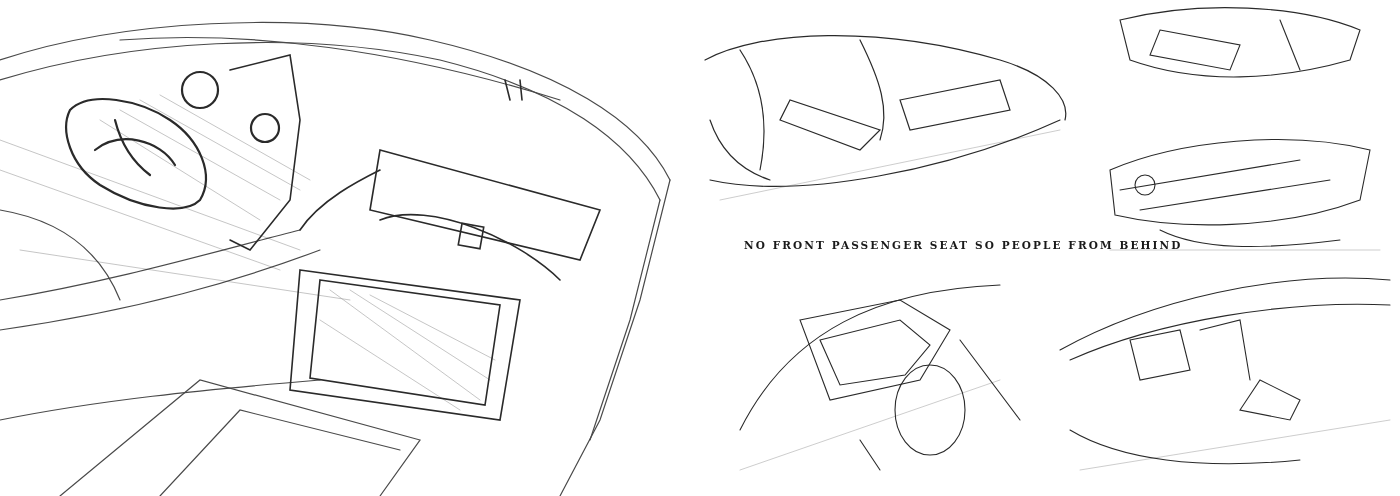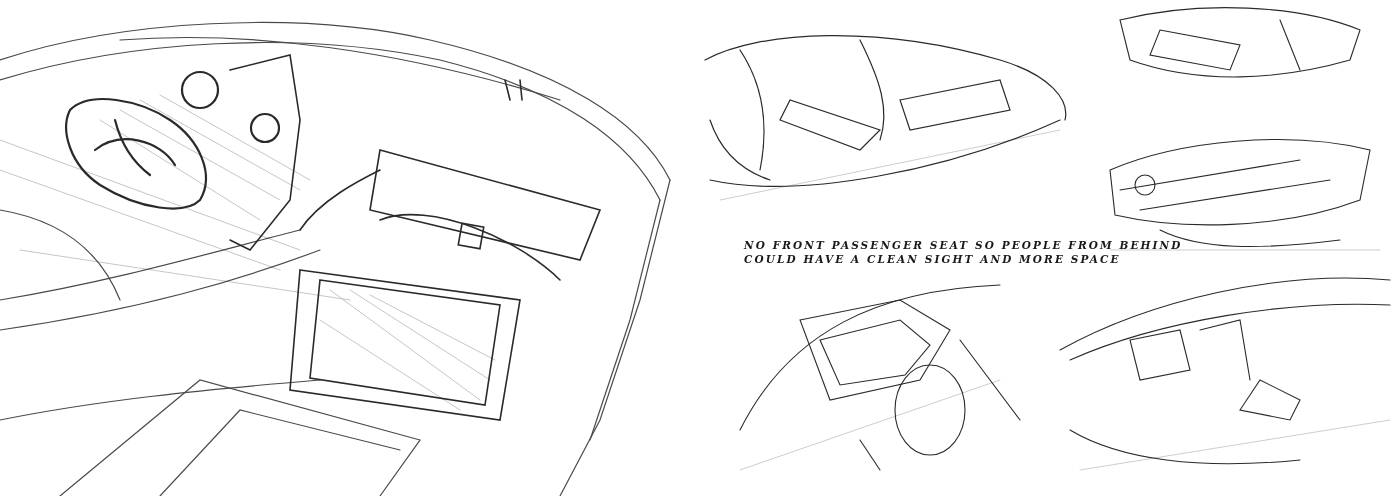--- a/index.html
+++ b/index.html
@@ -1,17 +1,17 @@
 <!DOCTYPE html>
 <html><head>
 <meta charset="utf-8">
 <style>
   html,body{margin:0;padding:0;background:#fff;}
   body{width:1400px;height:496px;overflow:hidden;position:relative;font-family:"DejaVu Serif",serif;}
-  .sheet{position:absolute;inset:0;font-style:italic;}
+  .sheet{position:absolute;inset:0;}
   svg{position:absolute;left:0;top:0;}
   .caption{position:absolute;left:744px;top:238px;font-family:"DejaVu Serif","Liberation Serif",serif;font-weight:bold;font-size:10.5px;letter-spacing:2.1px;color:#1a1a1a;line-height:14px;white-space:nowrap;}
 </style>
 </head>
 <body>
 
 <div class="sheet">
   <svg width="1400" height="496" viewBox="0 0 1400 496" fill="none" stroke="#2a2a2a" stroke-linecap="round">
 
     <g stroke-width="1.2" opacity="0.85">
@@ -88,15 +88,14 @@
       <path d="M1260 380 L1300 400 L1290 420 L1240 410 Z"></path>
       <path d="M1070 430 C1120 460 1200 470 1300 460"></path>
     </g>
     <g stroke-width="0.6" opacity="0.4">
       <path d="M720 200 L1060 130 M1110 250 L1380 250 M740 470 L1000 380 M1080 470 L1390 420"></path>
     </g>
   </svg>
 
   <div class="caption">
     <div>NO FRONT PASSENGER SEAT SO PEOPLE FROM BEHIND</div>
-    <div>COULD HAVE A CLEAN SIGHT AND MORE SPACE</div>
   </div>
 </div>
 
 </body></html>

